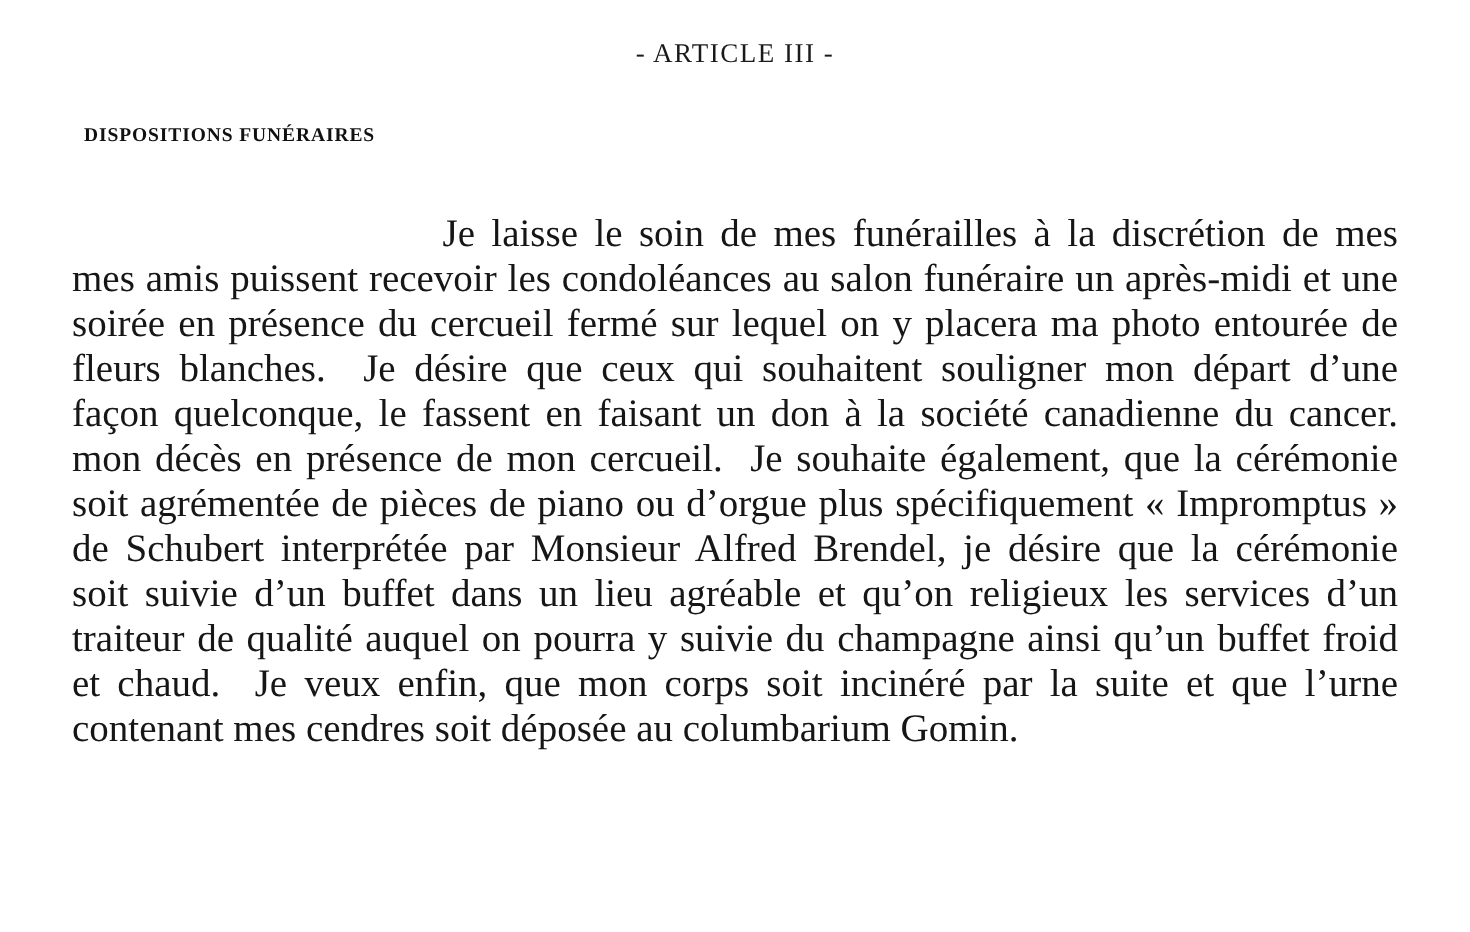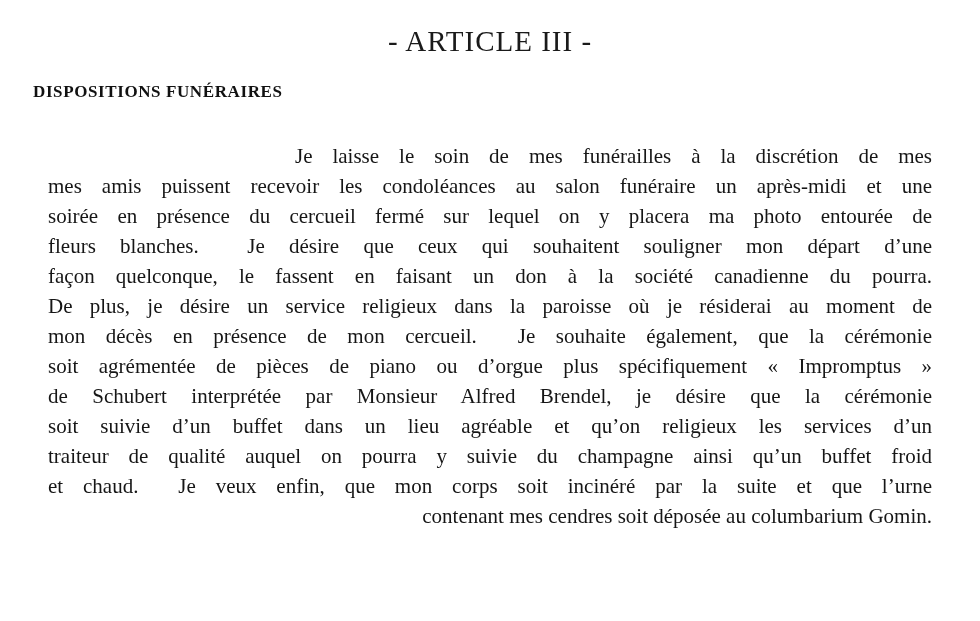--- a/index.html
+++ b/index.html
@@ -15,72 +15,70 @@
     color: #161616;
     font-family: "Liberation Serif", "DejaVu Serif", serif;
     overflow: hidden;
   }
   .article-title {
     position: absolute;
     top: 25px;
     left: 0;
     width: 100%;
     text-align: center;
-    font-size: 29px;
+    font-size: 18px;
     letter-spacing: 1px;
     font-weight: normal;
     color: #1a1a1a;
   }
   .section-heading {
     position: absolute;
     top: 82px;
-    left: 33px;
-    font-size: 17px;
+    left: 56px;
+    font-size: 13px;
     font-weight: bold;
     letter-spacing: 0.6px;
     color: #111111;
   }
   .paragraph {
     position: absolute;
     top: 141px;
     left: 48px;
     width: 884px;
-    font-size: 21px;
+    font-size: 26px;
     line-height: 30px;
     color: #161616;
   }
   .paragraph .line {
     text-align: justify;
     text-align-last: justify;
     white-space: normal;
     height: 30px;
     overflow: hidden;
   }
   .paragraph .line.first {
     padding-left: 247px;
   }
   .paragraph .line.last {
-    text-align: right;
+    text-align: left;
     text-align-last: auto;
-    margin-left: 29px;
   }
 </style>
 </head>
 <body>
 
 <div class="page">
   <div class="article-title">- ARTICLE III -</div>
   <div class="section-heading">DISPOSITIONS FUNÉRAIRES</div>
   <div class="paragraph">
       <div class="line first">Je laisse le soin de mes funérailles à la discrétion de mes</div>
       <div class="line">mes amis puissent recevoir les condoléances au salon funéraire un après-midi et une</div>
       <div class="line">soirée en présence du cercueil fermé sur lequel on y placera ma photo entourée de</div>
       <div class="line">fleurs blanches.&nbsp; Je désire que ceux qui souhaitent souligner mon départ d’une</div>
-      <div class="line">façon quelconque, le fassent en faisant un don à la société canadienne du pourra.</div>
-      <div class="line">De plus, je désire un service religieux dans la paroisse où je résiderai au moment de</div>
+      <div class="line">façon quelconque, le fassent en faisant un don à la société canadienne du cancer.</div>
       <div class="line">mon décès en présence de mon cercueil.&nbsp; Je souhaite également, que la cérémonie</div>
       <div class="line">soit agrémentée de pièces de piano ou d’orgue plus spécifiquement « Impromptus »</div>
       <div class="line">de Schubert interprétée par Monsieur Alfred Brendel, je désire que la cérémonie</div>
       <div class="line">soit suivie d’un buffet dans un lieu agréable et qu’on religieux les services d’un</div>
       <div class="line">traiteur de qualité auquel on pourra y suivie du champagne ainsi qu’un buffet froid</div>
       <div class="line">et chaud.&nbsp; Je veux enfin, que mon corps soit incinéré par la suite et que l’urne</div>
       <div class="line last">contenant mes cendres soit déposée au columbarium Gomin.</div>
     </div>
 </div>
 

